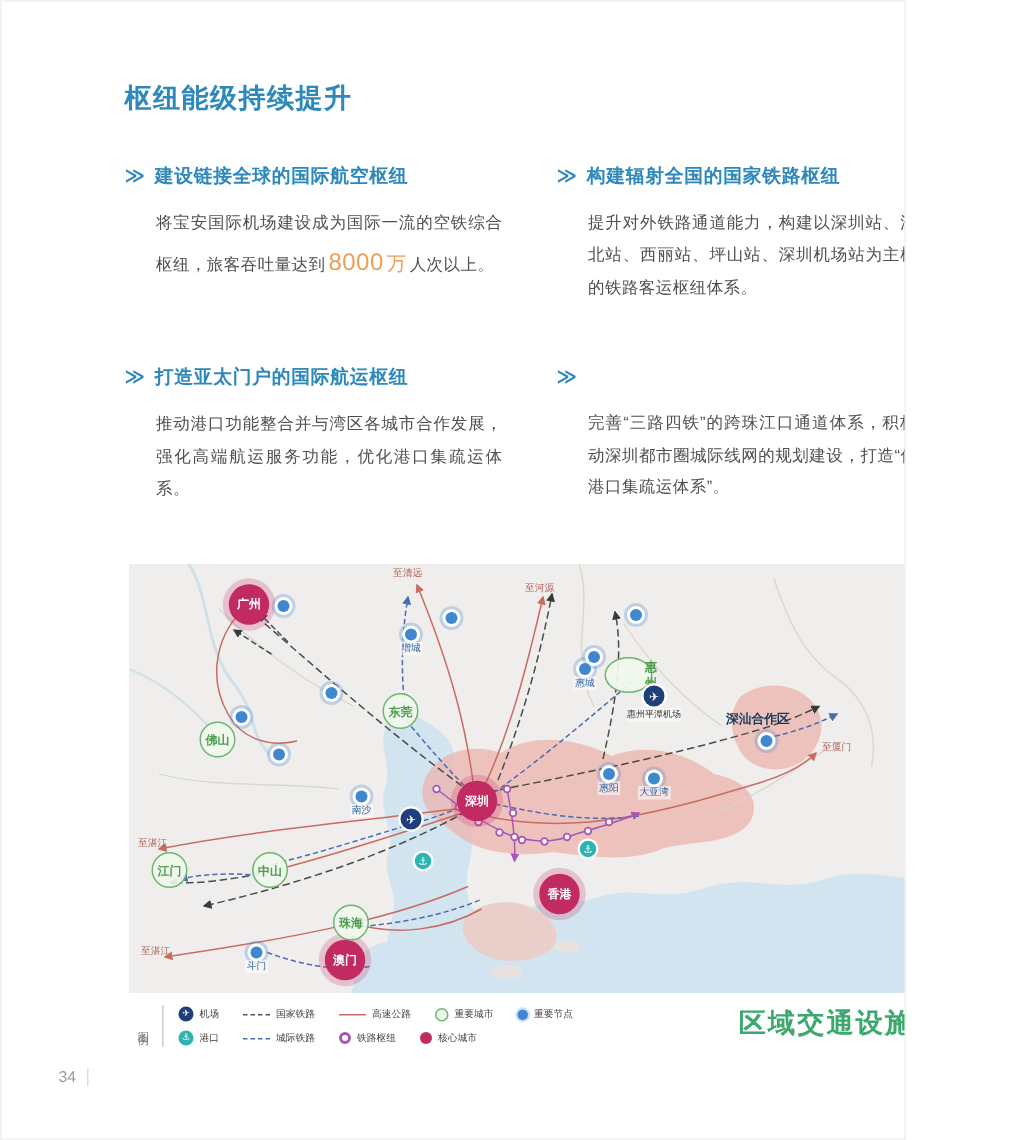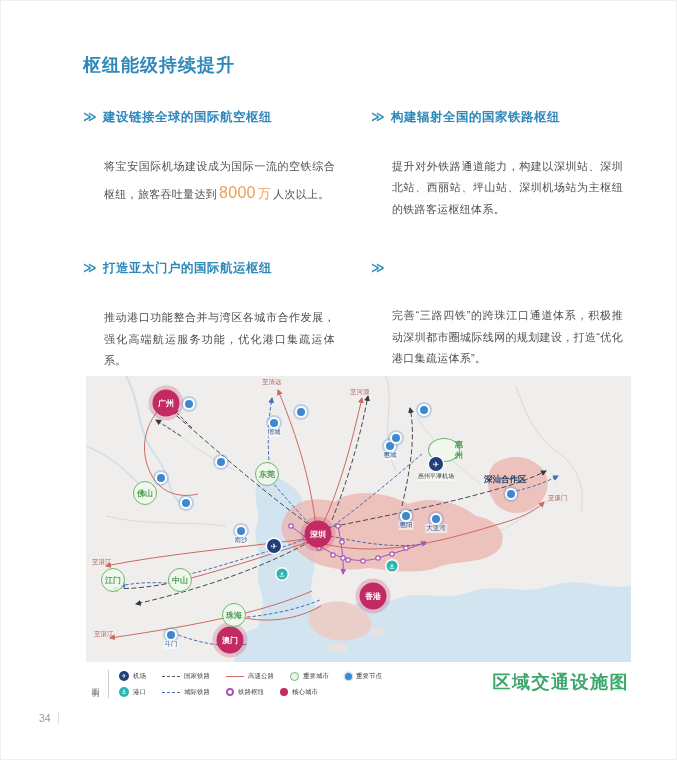--- a/index.html
+++ b/index.html
@@ -2,27 +2,27 @@
 <html style="--heading-blue: #2e89ba; --hl-orange: #ee9e55; --map-green: #3ba86e; --core: #c22a62; --imp: #6fb56f; --node: #3f87cf; --hub: #a855b8; --hwy: #c96b61; --rail: #4a4a4a; --inter: #4a6cb3; --sea: #d2e4f0; --pink: #ecb6af;"><head>
 <meta charset="utf-8">
 <style>
   :root{
     --heading-blue:#2e89ba; --hl-orange:#ee9e55; --map-green:#3ba86e;
     --core:#c22a62; --imp:#6fb56f; --node:#3f87cf; --hub:#a855b8;
     --hwy:#c96b61; --rail:#4a4a4a; --inter:#4a6cb3; --sea:#d2e4f0; --pink:#ecb6af;
   }
   *{box-sizing:border-box;margin:0;padding:0}
   html,body{width:677px;height:760px;background:#fff;font-family:"Liberation Sans","DejaVu Sans",sans-serif;}
-  .page{position:relative;width:677px;height:760px;background:#fff;overflow:hidden;border:1px solid #f0f0ef}
+  .page{position:relative;width:604px;height:760px;background:#fff;overflow:hidden;border:1px solid #f0f0ef}
   .content{position:absolute;left:82px;top:52px;width:540px}
   .doc-title{color:var(--heading-blue);font-size:18px;font-weight:bold;letter-spacing:1px;margin-bottom:32px}
   .grid{display:grid;grid-template-columns:252px 1fr;column-gap:36px;row-gap:40px}
   .sec-head{color:var(--heading-blue);font-size:12.5px;font-weight:bold;display:flex;align-items:baseline;gap:6px;letter-spacing:.5px}
   .sec-head .marker{font-size:13px}
-  .sec-body{margin-top:30px;padding-left:21px;font-size:11px;line-height:1.95;color:#4f4f4f;text-align:justify;letter-spacing:.3px}
+  .sec-body{margin-top:13px;padding-left:21px;font-size:11px;line-height:1.95;color:#4f4f4f;text-align:justify;letter-spacing:.3px}
   .hl-num{color:var(--hl-orange);font-size:16px;margin:0 2px}
   .hl-unit{color:var(--hl-orange);font-size:13px;margin-right:2px}
 
   
   .map-fig{position:absolute;left:85px;top:375px;width:545px;height:330px}
   .map-canvas{position:relative;width:545px;height:286px}
   .map-canvas svg{position:absolute;left:0;top:0}
   .marker-layer{position:absolute;left:0;top:0;width:545px;height:286px}
   .marker-layer > div{position:absolute;transform:translate(-50%,-50%)}
   .city-core{width:27px;height:27px;border-radius:50%;background:var(--core);
@@ -207,21 +207,21 @@
         </g>
       </svg>
 
       <div class="marker-layer">
           <div class="city-core" style="left: 80px; top: 27px;">广州</div>
           <div class="city-core" style="left: 232px; top: 158px;">深圳</div>
           <div class="city-core" style="left: 240px; top: 220px; margin-left: 47px;">香港</div>
           <div class="city-core" style="left: 144px; top: 264px;">澳门</div>
           <div class="city-imp" style="left: 59px; top: 117px;">佛山</div>
           <div class="city-imp" style="left: 181px; top: 98px;">东莞</div>
-          <div class="city-imp" style="left: 358px; top: 74px; padding-left: 30px;">惠州</div>
+          <div class="city-imp" style="left: 333px; top: 74px; padding-left: 30px;">惠州</div>
           <div class="city-imp" style="left: 27px; top: 204px;">江门</div>
           <div class="city-imp" style="left: 94px; top: 204px;">中山</div>
           <div class="city-imp" style="left: 148px; top: 239px;">珠海</div>
           <div class="node-dot" style="left: 188px; top: 47px;"></div>
           <div class="node-label" style="left: 188px; top: 52px; transform: translate(-50%, 0px);">增城</div>
           <div class="node-dot" style="left: 304px; top: 70px;"></div>
           <div class="node-label" style="left: 304px; top: 75px; transform: translate(-50%, 0px);">惠城</div>
           <div class="node-dot" style="left: 320px; top: 140px;"></div>
           <div class="node-label" style="left: 320px; top: 145px; transform: translate(-50%, 0px);">惠阳</div>
           <div class="node-dot" style="left: 350px; top: 143px;"></div>

